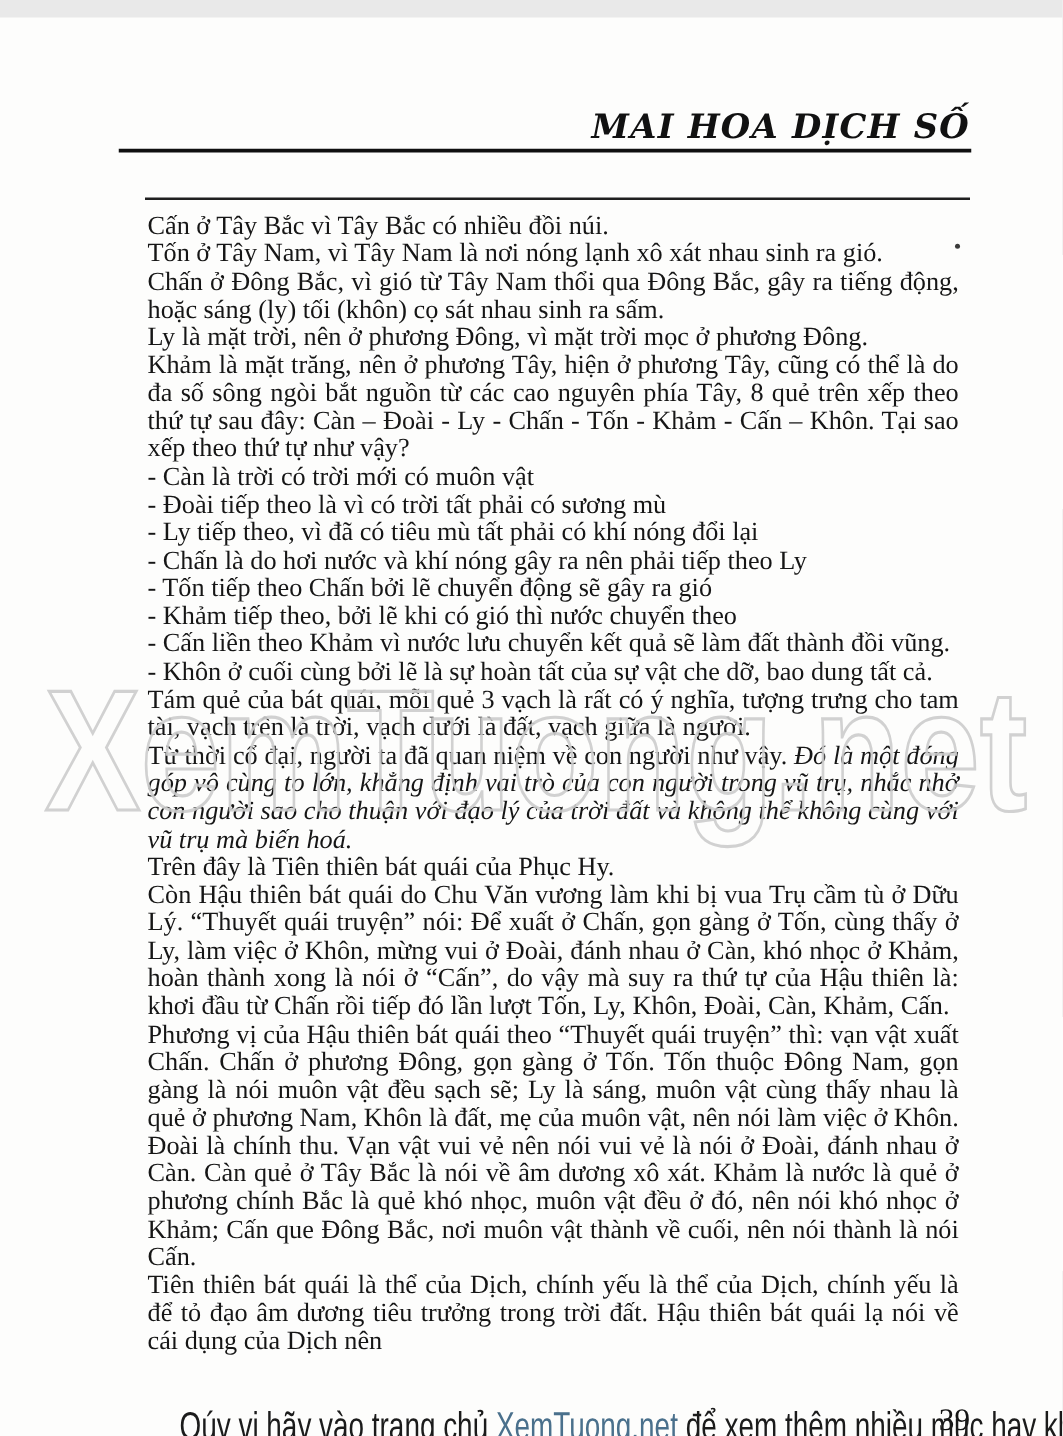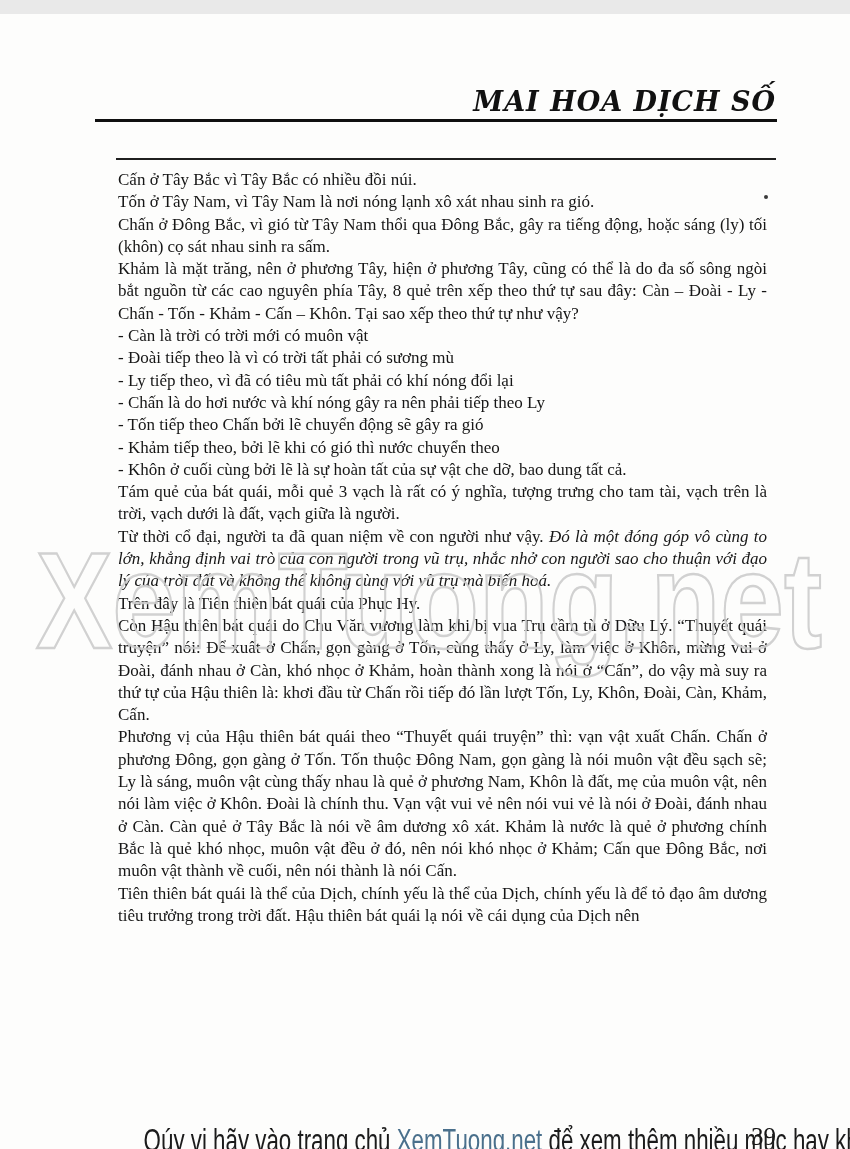--- a/index.html
+++ b/index.html
@@ -19,21 +19,21 @@
     font-size:27px;letter-spacing:1px;
     color:#111;
     white-space:nowrap;
   }
   .rule{position:absolute;background:#101010;}
   .rule-1{top:105px;left:95px;width:682px;height:3px;}
   .rule-2{top:144px;left:116px;width:660px;height:2px;background:#1f1f1f;}
   .body-text{
     position:absolute;
     top:155px;left:118px;width:649px;
-    font-size:17px;line-height:22.3px;
+    font-size:21px;line-height:22.3px;
     color:#161616;
     text-align:justify;
     z-index:2;
   }
   .body-text p{margin:0;padding:0;}
   .body-text .it{font-style:italic;}
   .watermark{
     position:absolute;
     top:512px;left:34px;
     z-index:3;
@@ -76,27 +76,29 @@
 
   <div class="rule rule-1"></div>
   <div class="rule rule-2"></div>
 
   <div class="scan-speck"></div>
 
   <div class="body-text">
       <p><span>Cấn ở Tây Bắc vì Tây Bắc có nhiều đồi núi.</span></p>
       <p><span>Tốn ở Tây Nam, vì Tây Nam là nơi nóng lạnh xô xát nhau sinh ra gió.</span></p>
       <p><span>Chấn ở Đông Bắc, vì gió từ Tây Nam thổi qua Đông Bắc, gây ra tiếng động, hoặc sáng (ly) tối (khôn) cọ sát nhau sinh ra sấm.</span></p>
+      <p><span>Ly là mặt trời, nên ở phương Đông, vì mặt trời mọc ở phương Đông.</span></p>
       <p><span>Khảm là mặt trăng, nên ở phương Tây, hiện ở phương Tây, cũng có thể là do đa số sông ngòi bắt nguồn từ các cao nguyên phía Tây, 8 quẻ trên xếp theo thứ tự sau đây: Càn – Đoài - Ly - Chấn - Tốn - Khảm - Cấn – Khôn. Tại sao xếp theo thứ tự như vậy?</span></p>
       <p><span>- Càn là trời có trời mới có muôn vật</span></p>
       <p><span>- Đoài tiếp theo là vì có trời tất phải có sương mù</span></p>
       <p><span>- Ly tiếp theo, vì đã có tiêu mù tất phải có khí nóng đổi lại</span></p>
       <p><span>- Chấn là do hơi nước và khí nóng gây ra nên phải tiếp theo Ly</span></p>
       <p><span>- Tốn tiếp theo Chấn bởi lẽ chuyển động sẽ gây ra gió</span></p>
       <p><span>- Khảm tiếp theo, bởi lẽ khi có gió thì nước chuyển theo</span></p>
+      <p><span>- Cấn liền theo Khảm vì nước lưu chuyển kết quả sẽ làm đất thành đồi vũng.</span></p>
       <p><span>- Khôn ở cuối cùng bởi lẽ là sự hoàn tất của sự vật che dỡ, bao dung tất cả.</span></p>
       <p><span>Tám quẻ của bát quái, mỗi quẻ 3 vạch là rất có ý nghĩa, tượng trưng cho tam tài, vạch trên là trời, vạch dưới là đất, vạch giữa là người.</span></p>
       <p><span>Từ thời cổ đại, người ta đã quan niệm về con người như vậy. </span><span class="it">Đó là một đóng góp vô cùng to lớn, khẳng định vai trò của con người trong vũ trụ, nhắc nhở con người sao cho thuận với đạo lý của trời đất và không thể không cùng với vũ trụ mà biến hoá.</span></p>
       <p><span>Trên đây là Tiên thiên bát quái của Phục Hy.</span></p>
       <p><span>Còn Hậu thiên bát quái do Chu Văn vương làm khi bị vua Trụ cầm tù ở Dữu Lý. “Thuyết quái truyện” nói: Để xuất ở Chấn, gọn gàng ở Tốn, cùng thấy ở Ly, làm việc ở Khôn, mừng vui ở Đoài, đánh nhau ở Càn, khó nhọc ở Khảm, hoàn thành xong là nói ở “Cấn”, do vậy mà suy ra thứ tự của Hậu thiên là: khơi đầu từ Chấn rồi tiếp đó lần lượt Tốn, Ly, Khôn, Đoài, Càn, Khảm, Cấn.</span></p>
       <p><span>Phương vị của Hậu thiên bát quái theo “Thuyết quái truyện” thì: vạn vật xuất Chấn. Chấn ở phương Đông, gọn gàng ở Tốn. Tốn thuộc Đông Nam, gọn gàng là nói muôn vật đều sạch sẽ; Ly là sáng, muôn vật cùng thấy nhau là quẻ ở phương Nam, Khôn là đất, mẹ của muôn vật, nên nói làm việc ở Khôn. Đoài là chính thu. Vạn vật vui vẻ nên nói vui vẻ là nói ở Đoài, đánh nhau ở Càn. Càn quẻ ở Tây Bắc là nói về âm dương xô xát. Khảm là nước là quẻ ở phương chính Bắc là quẻ khó nhọc, muôn vật đều ở đó, nên nói khó nhọc ở Khảm; Cấn que Đông Bắc, nơi muôn vật thành về cuối, nên nói thành là nói Cấn.</span></p>
       <p><span>Tiên thiên bát quái là thể của Dịch, chính yếu là thể của Dịch, chính yếu là để tỏ đạo âm dương tiêu trưởng trong trời đất. Hậu thiên bát quái lạ nói về cái dụng của Dịch nên</span></p>
     </div>
 
   <div class="watermark">

